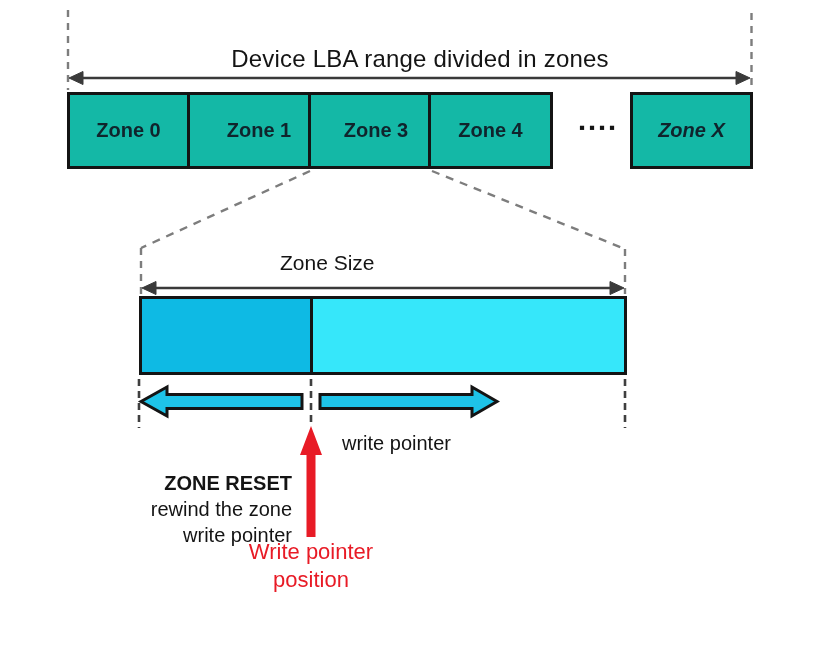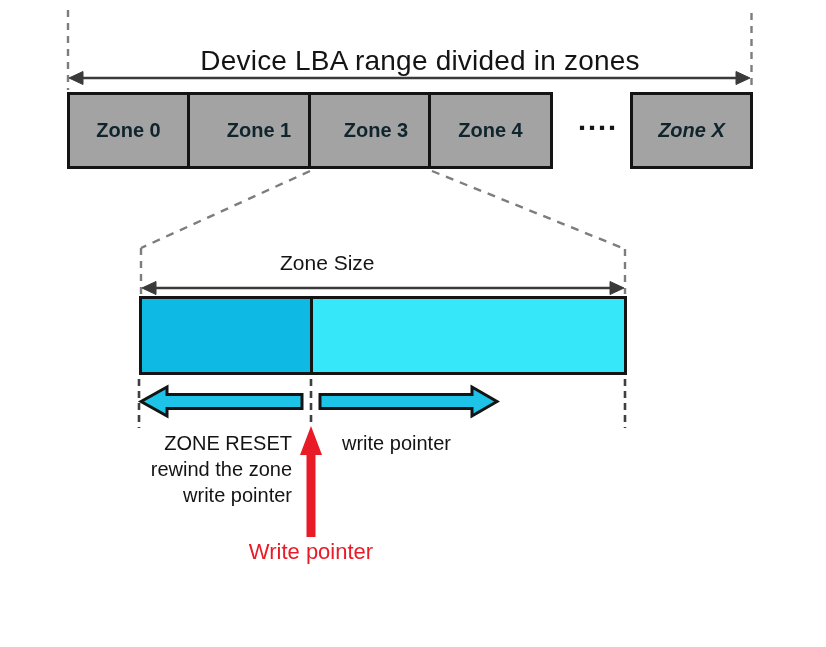--- a/index.html
+++ b/index.html
@@ -5,24 +5,24 @@
   html,body{margin:0;padding:0;background:#ffffff;}
   #stage{
     position:relative;width:826px;height:647px;background:#ffffff;overflow:hidden;
     font-family:"Liberation Sans", sans-serif;color:#141414;
   }
   #stage *{box-sizing:border-box;}
   svg.overlay{position:absolute;left:0;top:0;width:826px;height:647px;}
 
   .title{
     position:absolute;left:120px;top:45px;width:600px;text-align:center;
-    font-size:28px;color:#141414;letter-spacing:.2px;
+    font-size:24px;color:#141414;letter-spacing:.2px;
   }
   .zone{
-    position:absolute;top:92px;height:77px;background:#a3a3a3;
+    position:absolute;top:92px;height:77px;background:#14b8a6;
     border:3px solid #141414;display:flex;align-items:center;justify-content:center;
     font-size:20px;font-weight:bold;color:#10242c;
   }
   .z0{left:67px;width:123px;}
   .z1{left:187px;width:144px;}
   .z3{left:308px;width:136px;}
   .z4{left:428px;width:125px;}
   .zx{left:630px;width:123px;font-style:italic;}
   .dots{
     position:absolute;left:560px;top:118px;width:78px;text-align:center;
@@ -35,21 +35,21 @@
   .zone-bar{
     position:absolute;left:139px;top:296px;width:488px;height:79px;
     border:3px solid #141414;background:#36e7fa;display:flex;
   }
   .zone-bar .written{
     width:171px;height:100%;background:#0ebae4;border-right:3px solid #141414;
   }
   .zone-bar .unwritten{flex:1;height:100%;background:#36e7fa;}
 
   .op-label{position:absolute;top:430px;font-size:20px;line-height:26px;color:#141414;}
-  .op-label .op-name{font-weight:normal;}
+  .op-label .op-name{font-weight:bold;margin-top:40px;}
   .reset-label{right:534px;text-align:right;}
   .write-label{left:342px;text-align:left;}
 
   .wp-caption{
     position:absolute;left:191px;top:538px;width:240px;text-align:center;
     font-size:22px;line-height:28px;color:#e81b26;
   }
 </style>
 </head>
 <body>
@@ -120,15 +120,16 @@
     <div>rewind the zone</div>
     <div>write pointer</div>
   </div>
 
   <div class="op-label write-label">
     <div>write pointer</div>
   </div>
 
   <div class="wp-caption">
     <div>Write pointer</div>
+    <div>position</div>
   </div>
 
 </div>
 
 </body></html>

